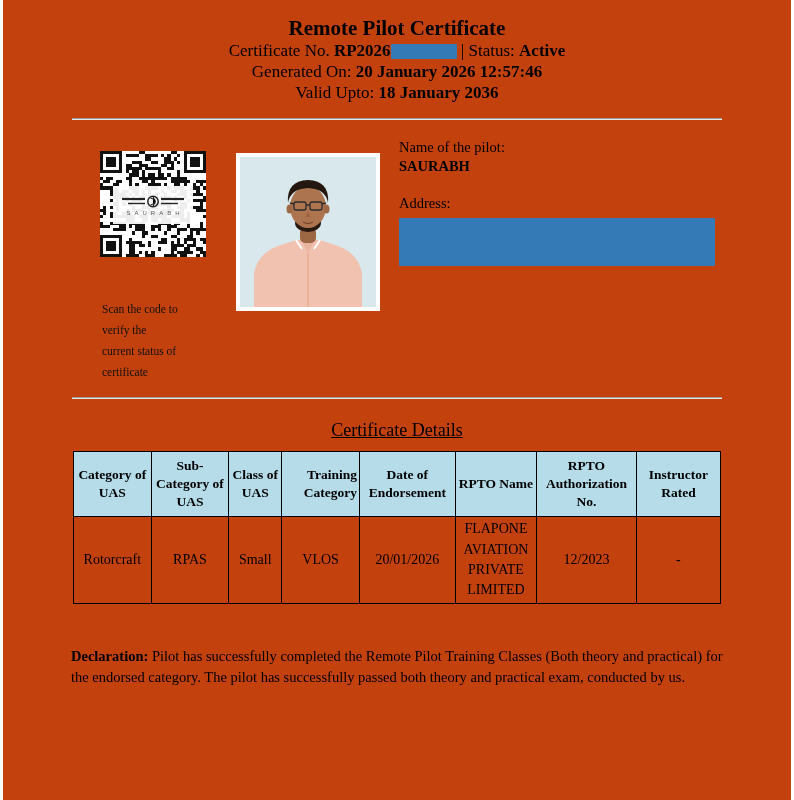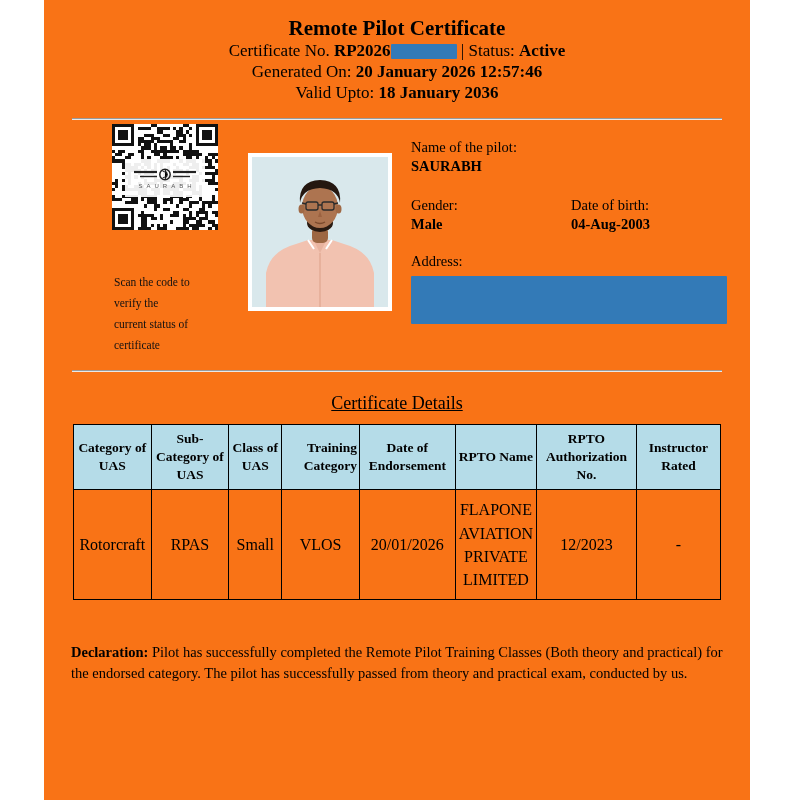--- a/index.html
+++ b/index.html
@@ -1,22 +1,22 @@
 <!DOCTYPE html>
 <html><head>
 <meta charset="utf-8">
 <style>
   * { margin: 0; padding: 0; box-sizing: border-box; }
   html, body { background: #ffffff; }
   .page {
     position: relative;
-    width: 706px;
+    width: 788px;
     height: 800px;
     margin: 0 auto;
-    background: #f97316;
+    background: #c2410c;
     font-family: "Liberation Serif", "DejaVu Serif", serif;
     color: #000;
     overflow: hidden;
   }
   
   .cert-header { text-align: center; padding-top: 16px; }
   .cert-title { font-size: 21px; font-weight: bold; line-height: 1.15; }
   .meta-line { font-size: 17px; line-height: 19.5px; }
   .meta-line span, .meta-line b { white-space: pre-wrap; vertical-align: middle; }
   .redact-inline {
@@ -27,21 +27,21 @@
   }
   .rule {
     width: 650px; margin: 15px auto 0;
     border: none;
     border-top: 1px solid #9a9a9a;
     border-bottom: 1px solid #e9e9e9;
     height: 0;
   }
   
   .info-section { width: 650px; margin: 0 auto; display: flex; align-items: flex-start; }
-  .qr-block { margin-left: 40px; padding-top: 4px; width: 106px; flex: none; }
+  .qr-block { margin-left: 28px; padding-top: 31px; width: 106px; flex: none; }
   .qr { position: relative; width: 106px; height: 106px; background: #fff; }
   .qr svg.qr-grid { display: block; width: 106px; height: 106px; }
   .qr-logo {
     position: absolute; left: 12%; right: 12%; top: 33%; height: 36%;
     background: rgba(255,255,255,0.93);
     display: flex; flex-direction: column; align-items: center; justify-content: center;
   }
   .qr-logo-text {
     font-family: "Liberation Sans", sans-serif;
     font-size: 6px; letter-spacing: 4px; color: #555; margin-top: 1px;
@@ -65,21 +65,21 @@
     text-decoration: underline; margin-top: 21px;
   }
   .endorsement-table {
     width: 648px; margin: 10px auto 4px;
     border-collapse: collapse; table-layout: fixed;
   }
   .endorsement-table th, .endorsement-table td {
     border: 1.6px solid #000; text-align: center; vertical-align: middle;
   }
   .endorsement-table th { font-size: 13.5px; font-weight: bold; padding: 5px 2px; height: 57px; line-height: 1.35; }
-  .endorsement-table td { font-size: 16px; padding: 8px 3px; height: 76px; line-height: 1.45; }
+  .endorsement-table td { font-size: 14px; padding: 2px 3px; height: 76px; line-height: 1.45; }
   .endorsement-table th:nth-child(1), .endorsement-table td:nth-child(1) { width: 12.0%; }
   .endorsement-table th:nth-child(2), .endorsement-table td:nth-child(2) { width: 12.0%; }
   .endorsement-table th:nth-child(3), .endorsement-table td:nth-child(3) { width: 8.2%; }
   .endorsement-table th:nth-child(4), .endorsement-table td:nth-child(4) { width: 12.0%; }
   .endorsement-table th:nth-child(5), .endorsement-table td:nth-child(5) { width: 14.8%; }
   .endorsement-table th:nth-child(6), .endorsement-table td:nth-child(6) { width: 12.6%; }
   .endorsement-table th:nth-child(7), .endorsement-table td:nth-child(7) { width: 15.4%; }
   .endorsement-table th:nth-child(8), .endorsement-table td:nth-child(8) { width: 13.0%; }
   
   .declaration {
@@ -619,30 +619,20 @@
 
           <path d="M68 54 L66 60 H70 Z" fill="#9c6240"></path>
           <path d="M63 65 Q68 68 73 65" stroke="#7c4a2d" stroke-width="1.4" fill="none"></path>
         </svg>
       </div>
     </div>
 
     <div class="details-block">
       <div class="label">Name of the pilot:</div>
       <div class="value">SAURABH</div>
-      <div class="detail-row">
-        <div class="detail-col-left">
-          <div class="label">Gender:</div>
-          <div class="value">Male</div>
-        </div>
-        <div>
-          <div class="label">Date of birth:</div>
-          <div class="value">04-Aug-2003</div>
-        </div>
-      </div>
       <div class="label address-label">Address:</div>
       <div class="address-redact redact" style="background: rgb(51, 122, 183);"></div>
     </div>
 
   </section>
 
   <hr class="rule rule-2">
 
   <h2 class="endorsement-title">Certificate Details</h2>
 
@@ -666,16 +656,16 @@
           <td>Small</td>
           <td>VLOS</td>
           <td>20/01/2026</td>
           <td>FLAPONE AVIATION PRIVATE LIMITED</td>
           <td>12/2023</td>
           <td>-</td>
         </tr>
       </tbody>
   </table>
 
-  <p class="declaration"><b>Declaration:</b><span> Pilot has successfully completed the Remote Pilot Training Classes (Both theory and practical) for the endorsed category. The pilot has successfully passed from theory and practical exam, conducted by us.</span></p>
+  <p class="declaration"><b>Declaration:</b><span> Pilot has successfully completed the Remote Pilot Training Classes (Both theory and practical) for the endorsed category. The pilot has successfully passed both theory and practical exam, conducted by us.</span></p>
 
 
 </div>
 
 </body></html>

